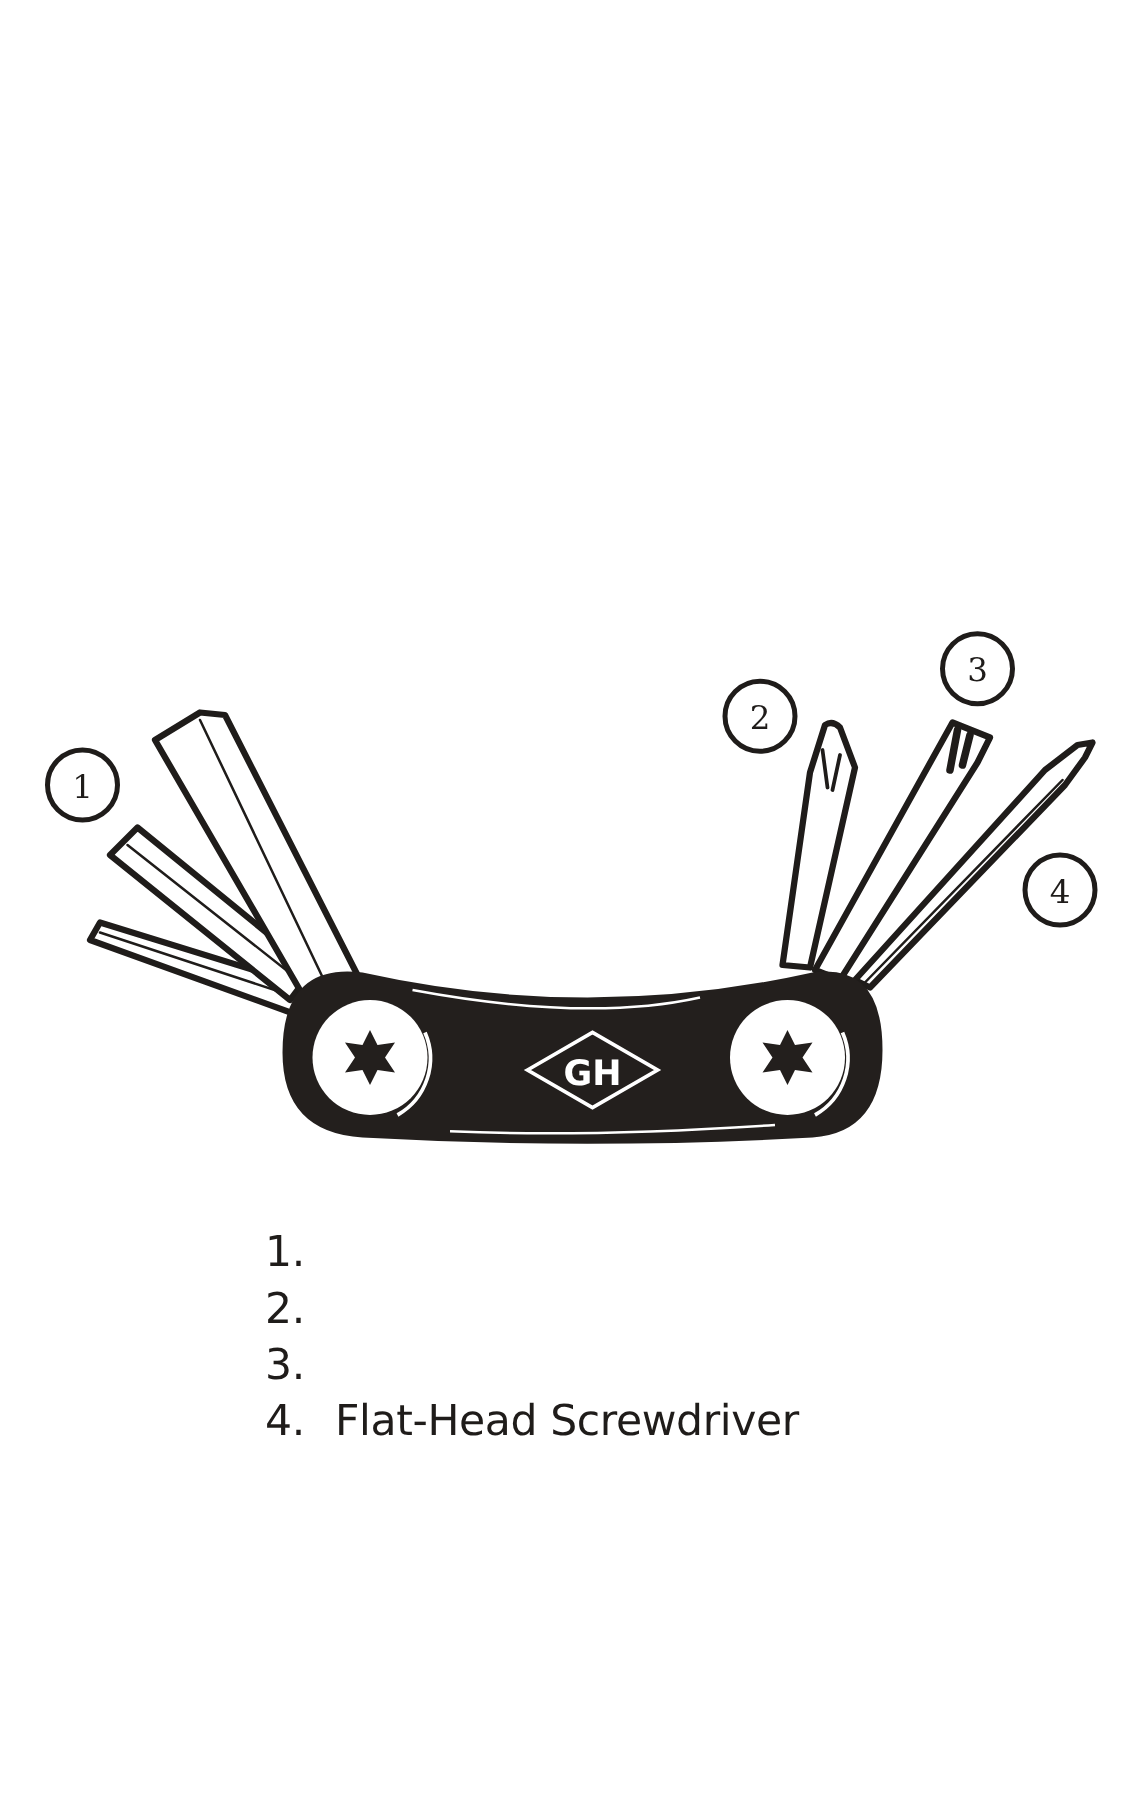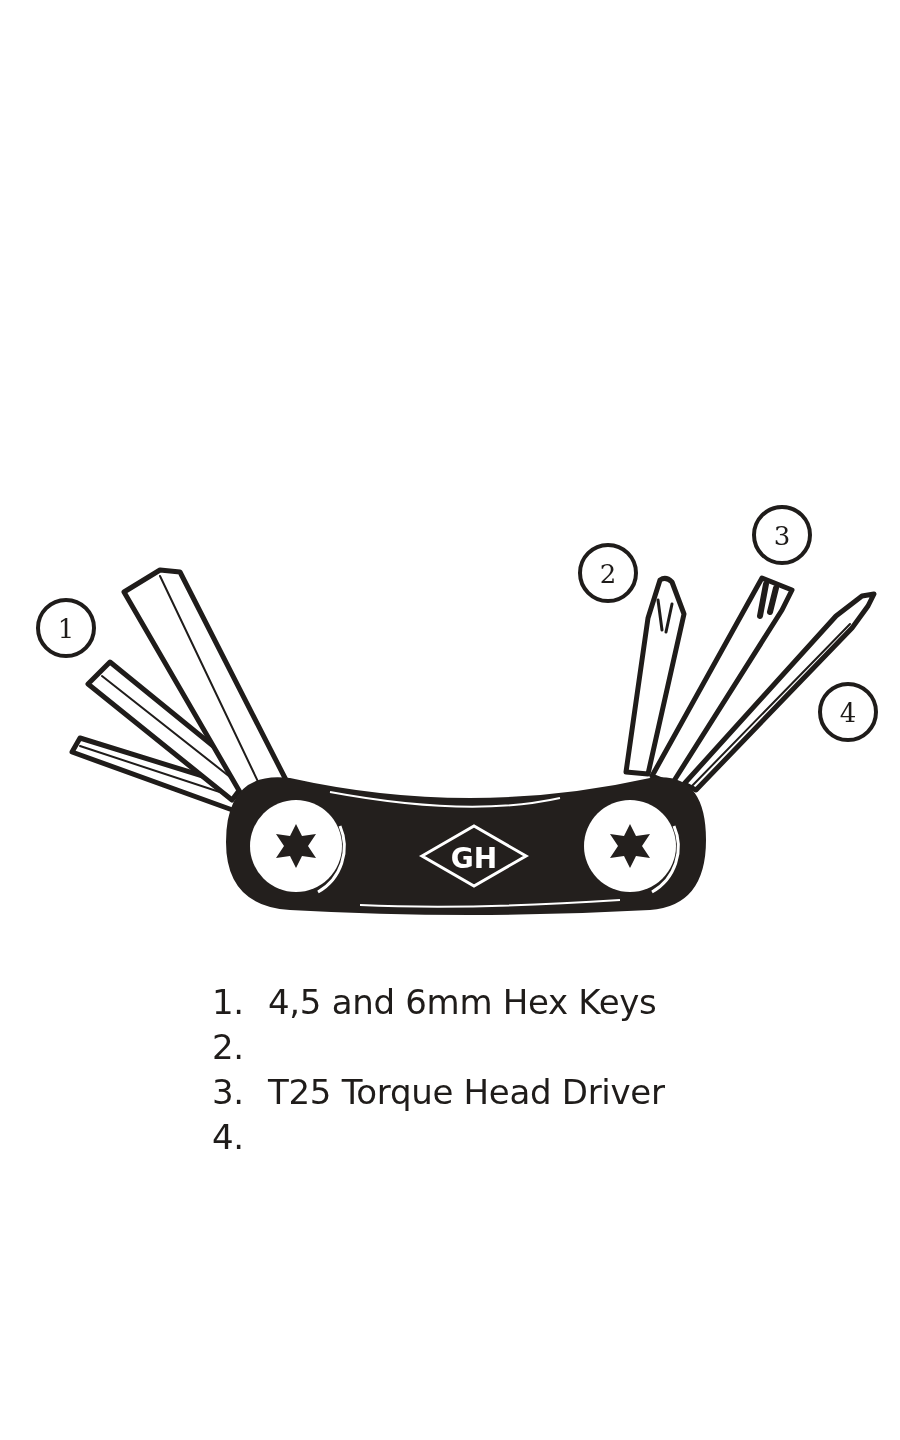--- a/index.html
+++ b/index.html
@@ -88,25 +88,24 @@
     <g>
       <circle cx="848" cy="712" r="28"></circle>
       <text x="848" y="722" text-anchor="middle" fill="#1f1c1a" stroke="none">4</text>
     </g>
   </g>
 </svg>
 
 <ul class="legend">
   <li>
     <span class="num">1.</span>
-    <span>4,5 and 6mm Hex Keys</span>
   </li>
   <li>
     <span class="num">2.</span>
   </li>
   <li>
     <span class="num">3.</span>
-    <span>T25 Torque Head Driver</span>
   </li>
   <li>
     <span class="num">4.</span>
+    <span>Flat-Head Screwdriver</span>
   </li>
 </ul>
 
 </body></html>

